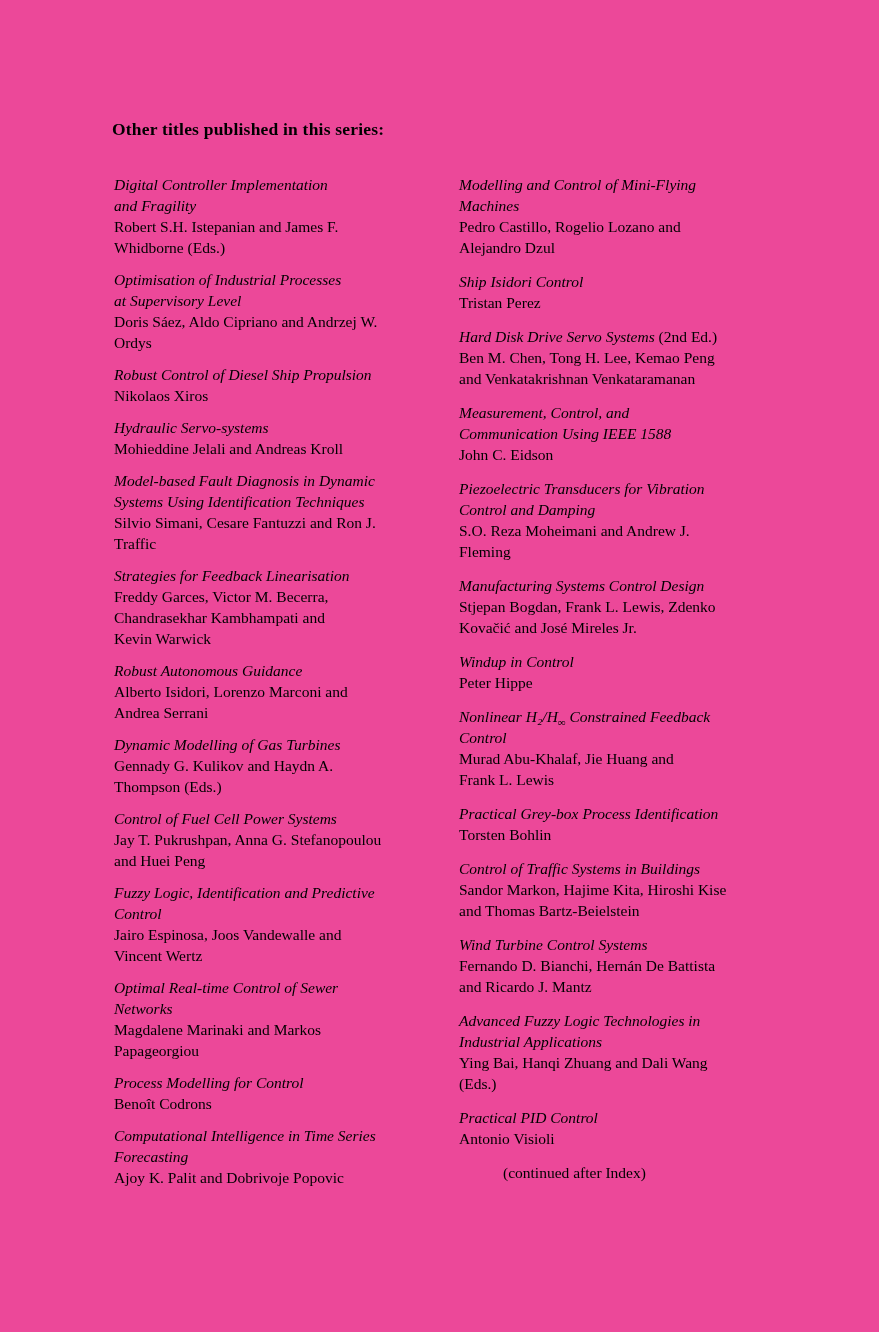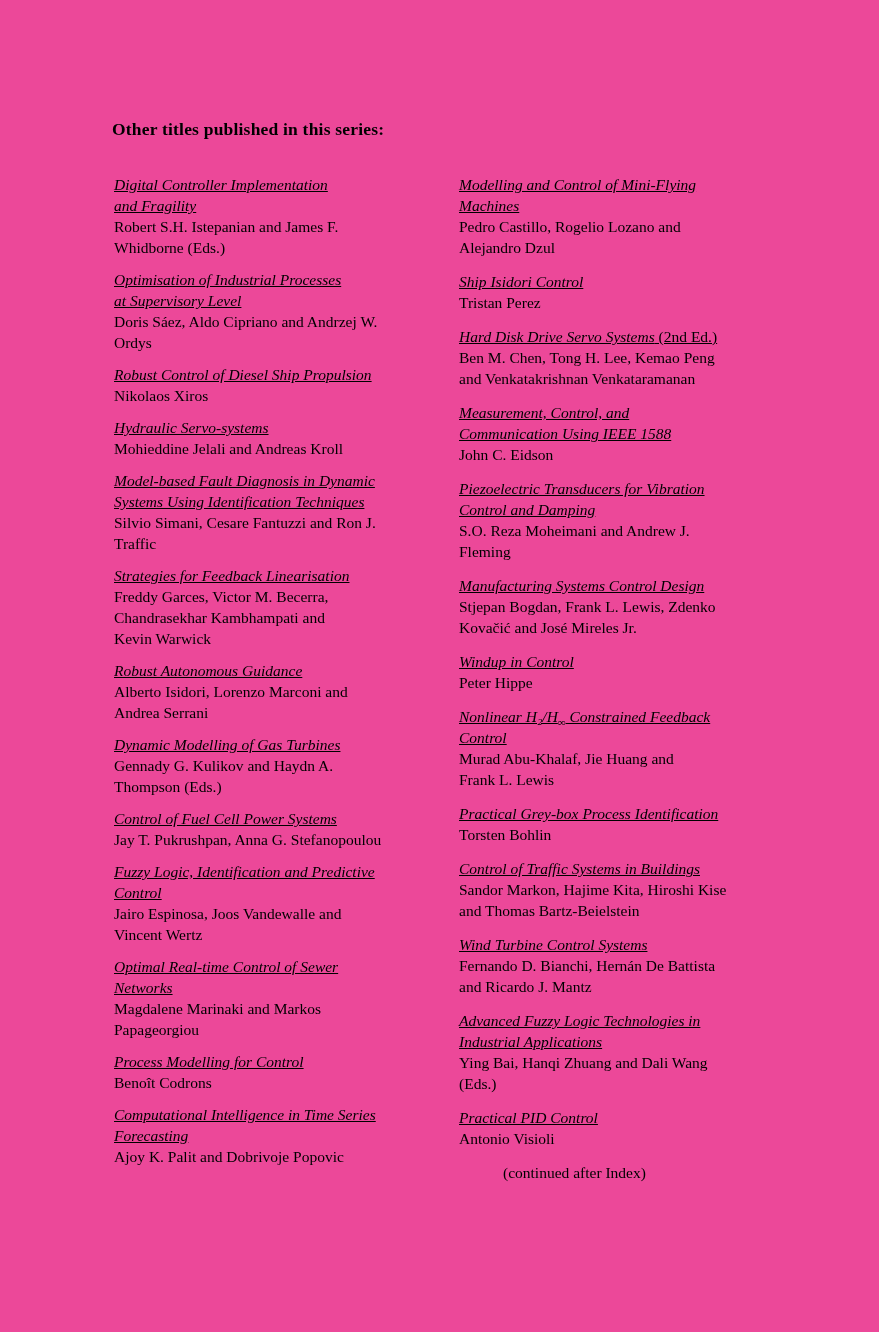--- a/index.html
+++ b/index.html
@@ -38,21 +38,20 @@
     font-size: 15.5px;
     line-height: 21px;
   }
   .col-left  { left: 114px; }
   .col-right { left: 459px; }
   .entry { margin-bottom: 11px; }
   .col-right .entry { margin-bottom: 13px; }
   .title-line {
     font-style: italic;
     white-space: nowrap;
-    text-decoration: underline;
   }
   .author-line {
     font-style: normal;
     white-space: nowrap;
   }
   .suffix { font-style: normal; }
   sub {
     font-size: 0.7em;
     line-height: 0;
   }
@@ -107,20 +106,21 @@
         <div class="author-line">Andrea Serrani</div>
       </div>
       <div class="entry">
         <div class="title-line">Dynamic Modelling of Gas Turbines</div>
         <div class="author-line">Gennady G. Kulikov and Haydn A.</div>
         <div class="author-line">Thompson (Eds.)</div>
       </div>
       <div class="entry">
         <div class="title-line">Control of Fuel Cell Power Systems</div>
         <div class="author-line">Jay T. Pukrushpan, Anna G. Stefanopoulou</div>
+        <div class="author-line">and Huei Peng</div>
       </div>
       <div class="entry">
         <div class="title-line">Fuzzy Logic, Identification and Predictive</div>
         <div class="title-line">Control</div>
         <div class="author-line">Jairo Espinosa, Joos Vandewalle and</div>
         <div class="author-line">Vincent Wertz</div>
       </div>
       <div class="entry">
         <div class="title-line">Optimal Real-time Control of Sewer</div>
         <div class="title-line">Networks</div>

